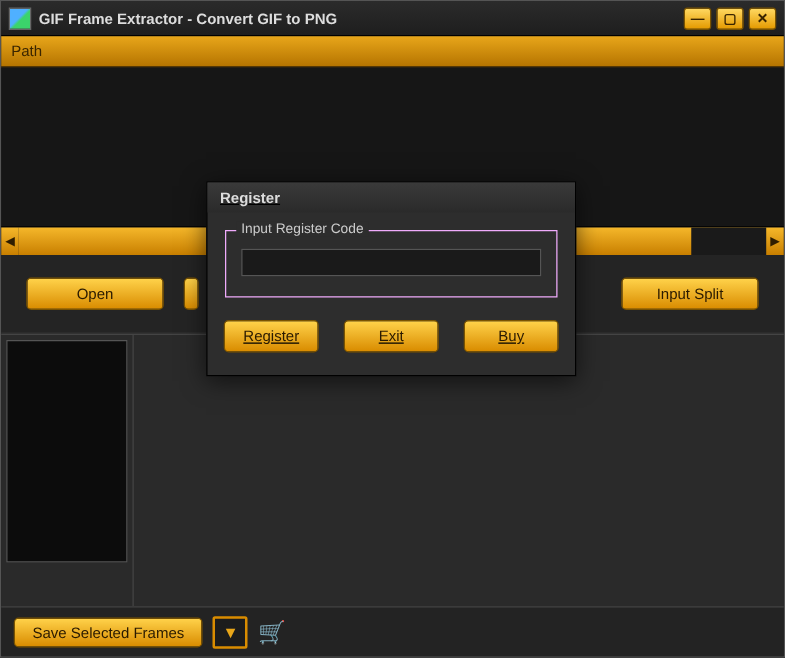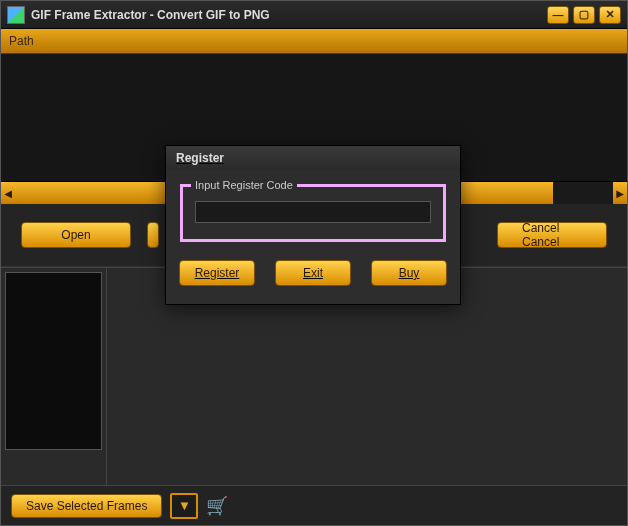--- a/index.html
+++ b/index.html
@@ -87,21 +87,21 @@
     background:#2d2d2d; border:1px solid #000; box-shadow:0 4px 18px rgba(0,0,0,.6);
     z-index:10;
     text-decoration:underline;
   }
   .modal .mtitle {
     height:24px; background:linear-gradient(#3a3a3a,#2a2a2a);
     color:#ddd; font-size:12px; font-weight:bold; display:flex; align-items:center;
     padding:0 10px;
   }
   .modal .group {
-    margin:14px 14px 10px 14px; border:3px solid #f0abfc; padding:14px 12px 16px 12px;
+    margin:14px 14px 10px 14px; border:1px solid #f0abfc; padding:14px 12px 16px 12px;
     position:relative;
   }
   .modal .group .glabel {
     position:absolute; top:-8px; left:8px; background:#2d2d2d; padding:0 4px;
     color:#ccc; font-size:11px;
   }
   .modal .group input {
     width:100%; height:22px; background:#1a1a1a; border:1px solid #555; color:#ddd;
     padding:0 6px; font-size:12px;
   }
@@ -137,21 +137,21 @@
       <div style="flex:1"></div>
         <div class="gap"></div>
     </div>
     <div class="arrow">▶</div>
   </div>
 
   <div class="btnrow">
     <div class="goldbtn open">Open</div>
     <div class="stub"></div>
     <div class="spacer"></div>
-    <div class="goldbtn cancel">Cancel Cancel</div>
+    <div class="goldbtn cancel">Input Split</div>
   </div>
 
   <div class="frames">
     <div class="thumbcol">
       <div class="thumb"></div>
     </div>
     <div class="blank"></div>
   </div>
 
   <div class="footer">

